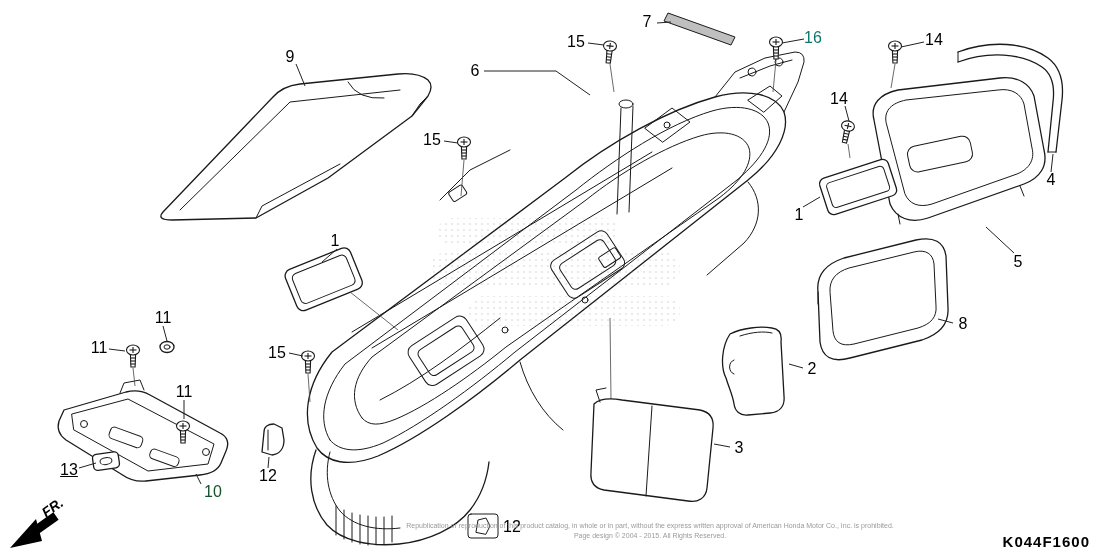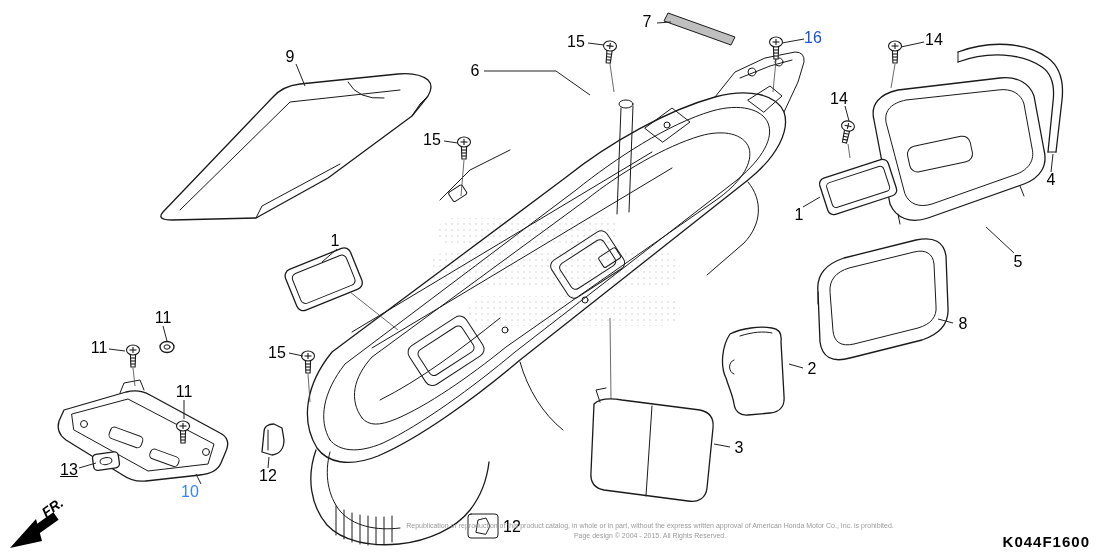--- a/index.html
+++ b/index.html
@@ -253,38 +253,38 @@
       <line x1="56" y1="516" x2="32" y2="533" stroke="#000" stroke-width="9"></line>
       <polygon points="10,548 36,519 42,541" fill="#000"></polygon>
       <text x="0" y="0" transform="translate(46,518) rotate(-35)" font-family="Liberation Sans, sans-serif" font-size="14" font-weight="700" font-style="italic">FR.</text>
     </g>
   </svg>
 
   <div id="callout-layer">
       <span class="callout" style="left: 290px; top: 57px; color: rgb(0, 0, 0);">9</span>
       <span class="callout" style="left: 576px; top: 42px; color: rgb(0, 0, 0);">15</span>
       <span class="callout" style="left: 647px; top: 22px; color: rgb(0, 0, 0);">7</span>
-      <span class="callout" style="left: 813px; top: 38px; color: #1d4ed8;">16</span>
+      <span class="callout" style="left: 813px; top: 38px; color: #0f766e;">16</span>
       <span class="callout" style="left: 934px; top: 40px; color: rgb(0, 0, 0);">14</span>
       <span class="callout" style="left: 475px; top: 71px; color: rgb(0, 0, 0);">6</span>
       <span class="callout" style="left: 839px; top: 99px; color: rgb(0, 0, 0);">14</span>
       <span class="callout" style="left: 432px; top: 140px; color: rgb(0, 0, 0);">15</span>
       <span class="callout" style="left: 1051px; top: 180px; color: rgb(0, 0, 0);">4</span>
       <span class="callout" style="left: 335px; top: 241px; color: rgb(0, 0, 0);">1</span>
       <span class="callout" style="left: 799px; top: 215px; color: rgb(0, 0, 0);">1</span>
       <span class="callout" style="left: 1018px; top: 262px; color: rgb(0, 0, 0);">5</span>
       <span class="callout" style="left: 963px; top: 324px; color: rgb(0, 0, 0);">8</span>
       <span class="callout" style="left: 163px; top: 318px; color: rgb(0, 0, 0);">11</span>
       <span class="callout" style="left: 99px; top: 348px; color: rgb(0, 0, 0);">11</span>
       <span class="callout" style="left: 277px; top: 353px; color: rgb(0, 0, 0);">15</span>
       <span class="callout" style="left: 812px; top: 369px; color: rgb(0, 0, 0);">2</span>
       <span class="callout" style="left: 184px; top: 392px; color: rgb(0, 0, 0);">11</span>
       <span class="callout" style="left: 739px; top: 448px; color: rgb(0, 0, 0);">3</span>
       <span class="callout" style="left: 69px; top: 470px; color: rgb(0, 0, 0); text-decoration: underline;">13</span>
       <span class="callout" style="left: 268px; top: 476px; color: rgb(0, 0, 0);">12</span>
-      <span class="callout" style="left: 190px; top: 492px; color: #3b82f6; text-align: center;">10</span>
+      <span class="callout" style="left: 213px; top: 492px; color: #14532d; text-align: center;">10</span>
       <span class="callout" style="left: 512px; top: 527px; color: rgb(0, 0, 0);">12</span>
     </div>
 
   <div class="copy copy1">Republication or reproduction of this product catalog, in whole or in part, without the express written approval of American Honda Motor Co., Inc. is prohibited.</div>
   <div class="copy copy2">Page design © 2004 - 2015. All Rights Reserved.</div>
   <div class="code">K044F1600</div>
 </div>
 
 </body></html>

